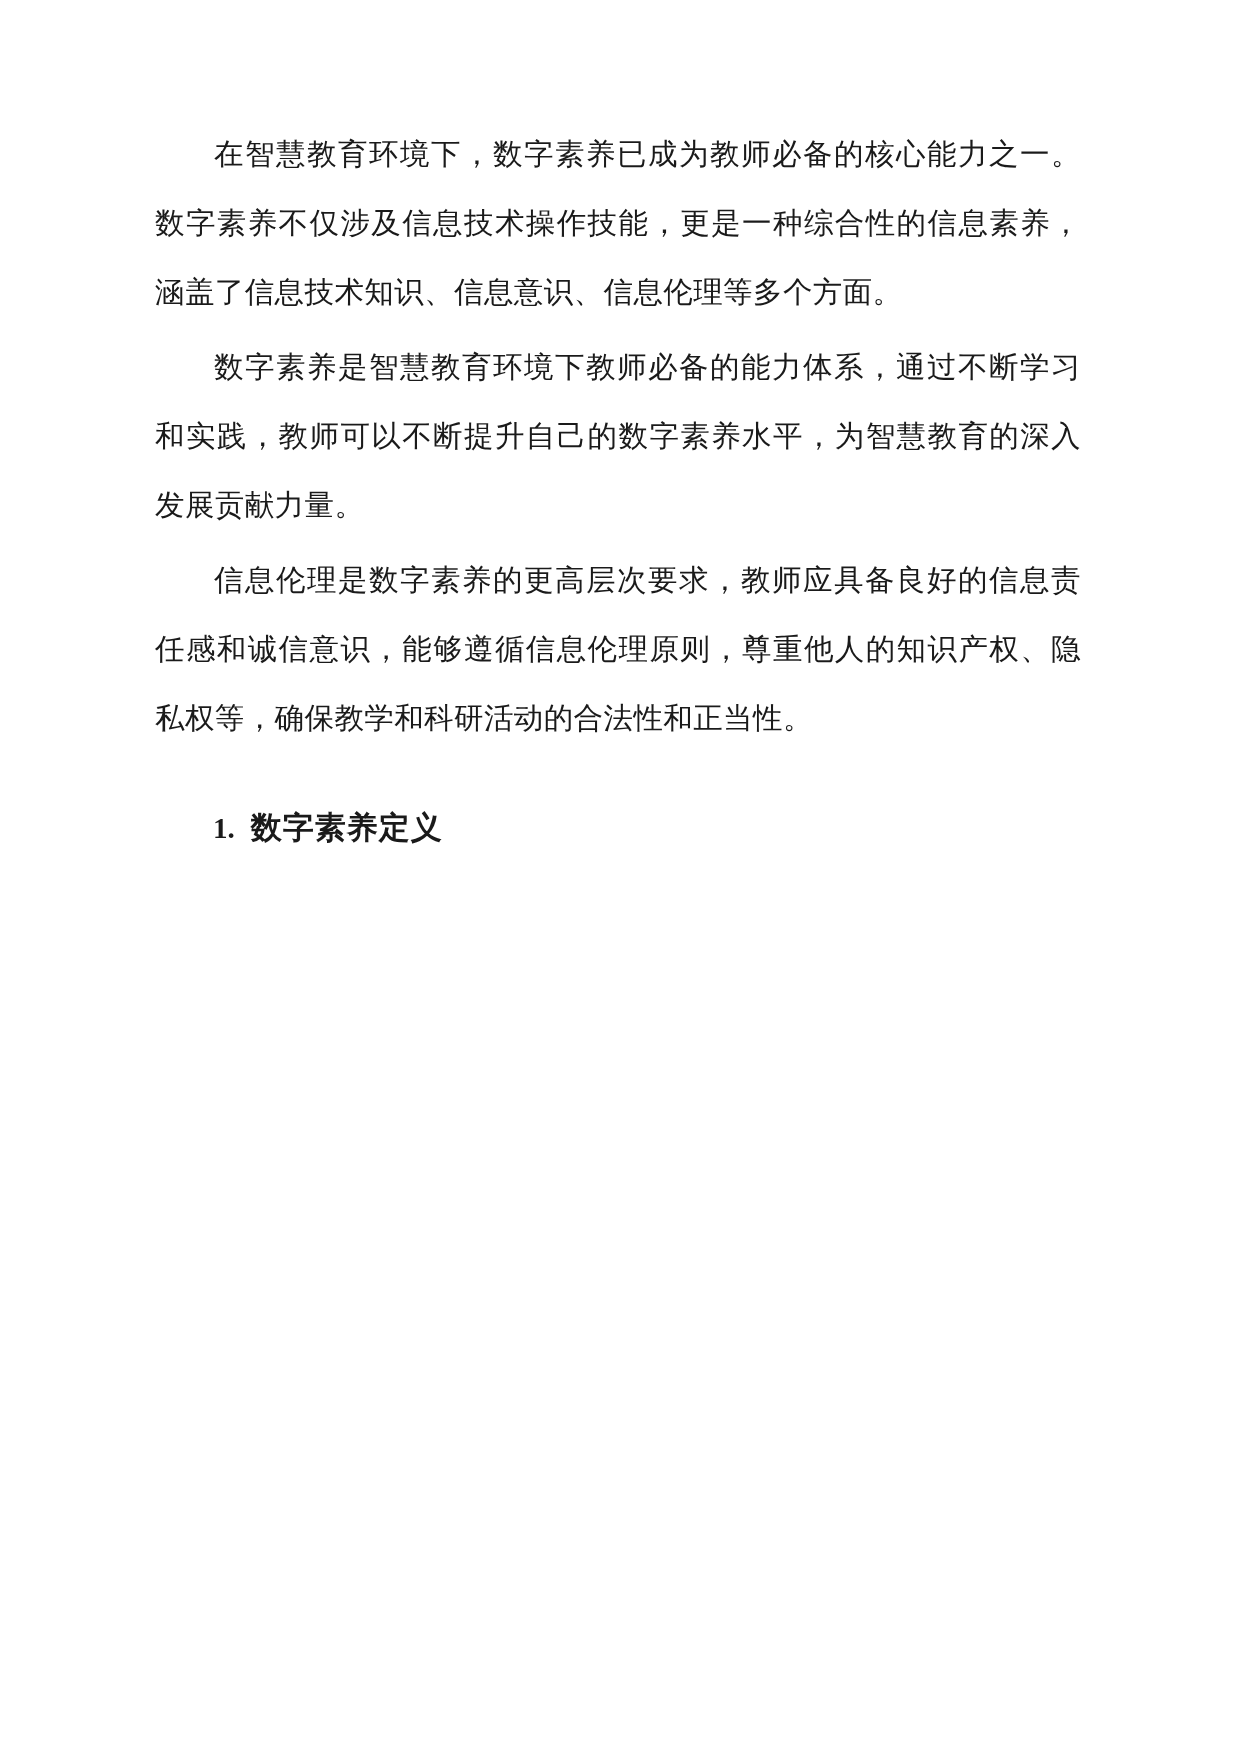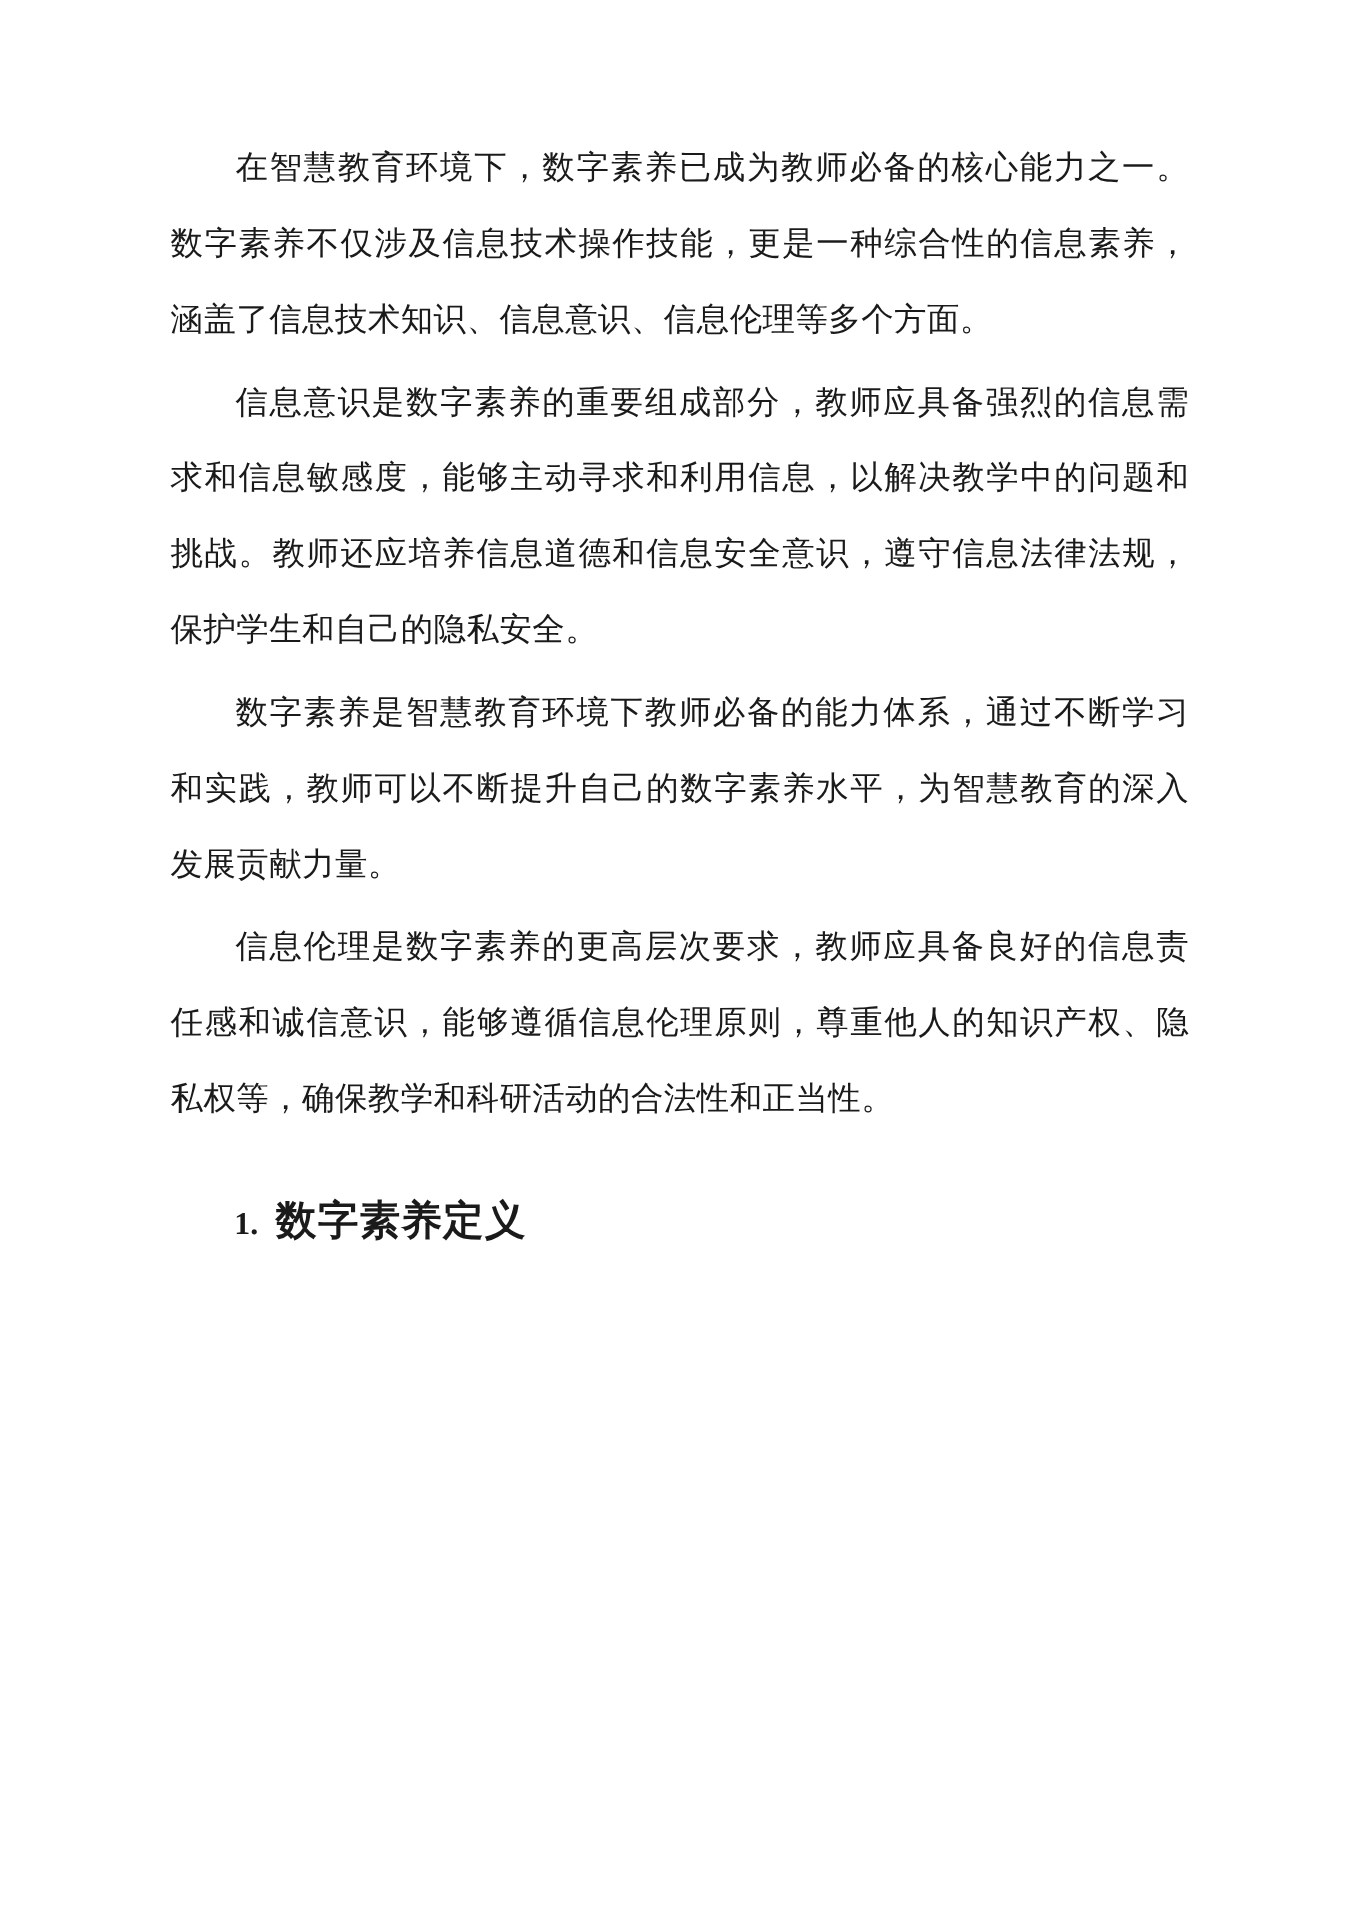--- a/index.html
+++ b/index.html
@@ -26,56 +26,55 @@
   }
   p.para {
     margin: 0 12px 6px 0;
     font-size: 29.5px;
     line-height: 69px;
     text-align: justify;
     text-justify: inter-ideograph;
     text-indent: 2em;
     letter-spacing: 0.4px;
     color: #1a1a1a;
-    font-family: Liberation Mono, monospace;
+    font-family: Liberation Serif, serif;
   }
   .heading-block {
     margin-top: 44px;
     margin-bottom: 6px;
     display: flex;
     align-items: baseline;
     padding-left: 58px;
   }
   .heading-num {
     font-size: 29px;
     font-weight: bold;
     line-height: 62px;
     font-family: "Liberation Serif", "DejaVu Serif", serif;
     margin-right: 16px;
   }
   .heading-text {
-    font-size: 37px;
+    font-size: 31px;
     font-weight: bold;
     line-height: 62px;
     letter-spacing: 1px;
     font-family: "Liberation Sans", "DejaVu Sans", sans-serif;
     text-align: right;
   }
   p.para.tight {
     line-height: 66px;
   }
 </style>
 </head>
 <body>
 
 <div class="page">
   <div class="doc-body">
 
     <p class="para">在智慧教育环境下，数字素养已成为教师必备的核心能力之一。数字素养不仅涉及信息技术操作技能，更是一种综合性的信息素养，涵盖了信息技术知识、信息意识、信息伦理等多个方面。</p>
-    <p class="para">信息意识是数字素养的重要组成部分，教师应具备强烈的信息需求和信息敏感度，能够主动寻求和利用信息，以解决教学中的问题和挑战。教师还应培养信息道德和信息安全意识，遵守信息法律法规，保护学生和自己的隐私安全。</p>
     <p class="para">数字素养是智慧教育环境下教师必备的能力体系，通过不断学习和实践，教师可以不断提升自己的数字素养水平，为智慧教育的深入发展贡献力量。</p>
     <p class="para">信息伦理是数字素养的更高层次要求，教师应具备良好的信息责任感和诚信意识，能够遵循信息伦理原则，尊重他人的知识产权、隐私权等，确保教学和科研活动的合法性和正当性。</p>
 
     <div class="heading-block">
       <span class="heading-num">1.</span>
       <span class="heading-text">数字素养定义</span>
     </div>
 
 
   </div>

